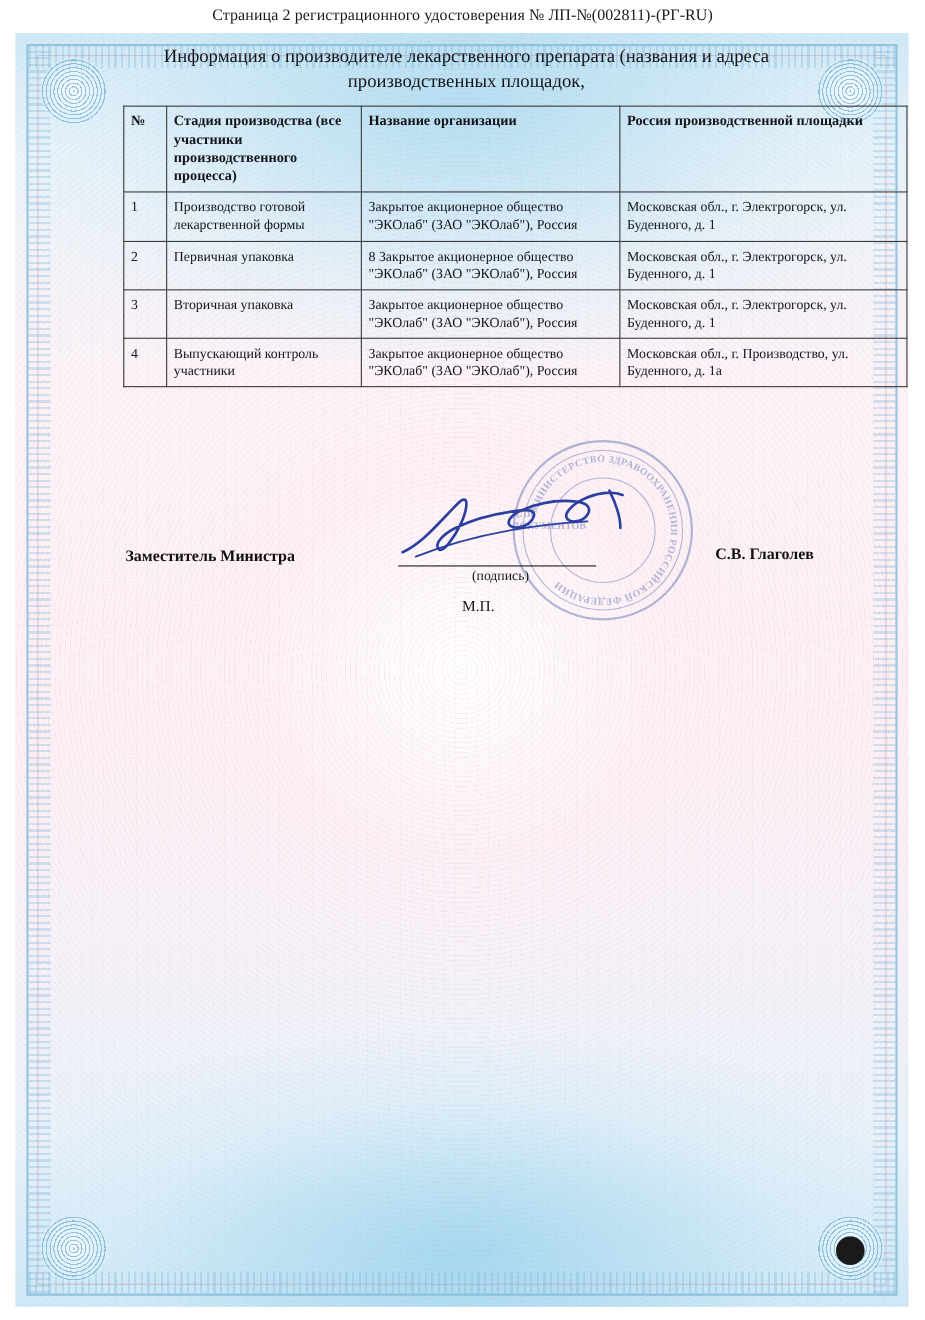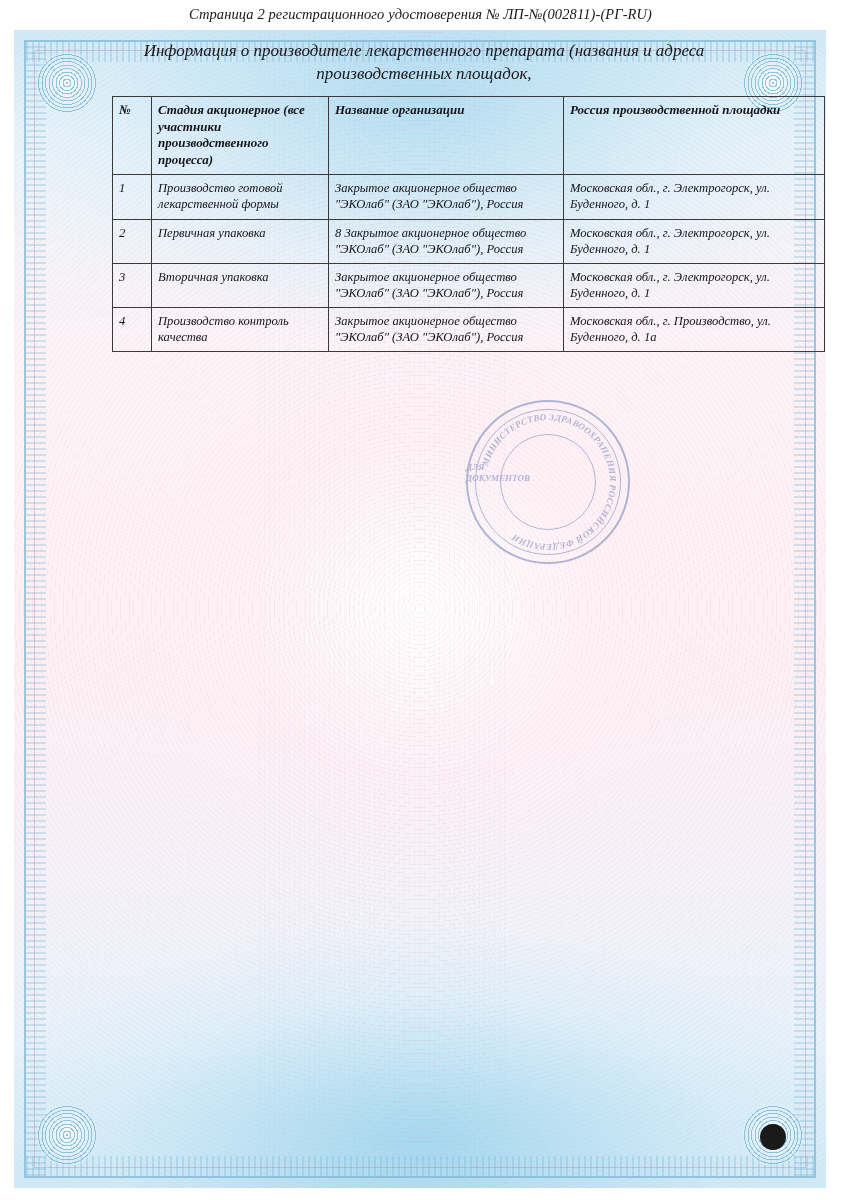--- a/index.html
+++ b/index.html
@@ -15,21 +15,20 @@
     overflow: hidden;
   }
 
   
   .page {
     position: absolute;
     left: 0; top: 0;
     width: 841px;
     height: 1200px;
     background: #ffffff;
-    font-style: italic;
   }
 
   
   .page-header {
     position: absolute;
     top: 6px;
     left: 0;
     width: 841px;
     text-align: center;
     font-size: 14.5px;
@@ -291,21 +290,21 @@
   <div class="content">
 
     <div class="intro">
       <div>Информация о производителе лекарственного препарата (названия и адреса производственных площадок,</div>
     </div>
 
     <table class="mfg">
       <thead>
         <tr>
           <th class="c-num">№</th>
-          <th class="c-stage">Стадия акционерное (все участники производственного процесса)</th>
+          <th class="c-stage">Стадия производства (все участники производственного процесса)</th>
           <th class="c-org">Название организации</th>
           <th class="c-addr">Россия производственной площадки</th>
         </tr>
       </thead>
       <tbody>
         <tr>
           <td class="c-num">1</td>
           <td class="c-stage">Производство готовой лекарственной формы</td>
           <td class="c-org">Закрытое акционерное общество "ЭКОлаб" (ЗАО "ЭКОлаб"), Россия</td>
           <td class="c-addr">Московская обл., г. Электрогорск, ул. Буденного, д. 1</td>
@@ -317,21 +316,21 @@
           <td class="c-addr">Московская обл., г. Электрогорск, ул. Буденного, д. 1</td>
         </tr>
         <tr>
           <td class="c-num">3</td>
           <td class="c-stage">Вторичная упаковка</td>
           <td class="c-org">Закрытое акционерное общество "ЭКОлаб" (ЗАО "ЭКОлаб"), Россия</td>
           <td class="c-addr">Московская обл., г. Электрогорск, ул. Буденного, д. 1</td>
         </tr>
         <tr>
           <td class="c-num">4</td>
-          <td class="c-stage">Производство контроль качества</td>
+          <td class="c-stage">Выпускающий контроль участники</td>
           <td class="c-org">Закрытое акционерное общество "ЭКОлаб" (ЗАО "ЭКОлаб"), Россия</td>
           <td class="c-addr">Московская обл., г. Производство, ул. Буденного, д. 1а</td>
         </tr>
       </tbody>
     </table>
   </div>
 
   <div class="stamp">
     <div class="ring r1"></div>
     <div class="ring r2"></div>
@@ -340,14 +339,27 @@
     <svg class="stamp-text" viewBox="0 0 164 164">
       <defs>
         <path id="sealArc" d="M 82,82 m -62,0 a 62,62 0 1,1 124,0 a 62,62 0 1,1 -124,0"></path>
       </defs>
       <text font-size="9" fill="#4a5fa8" font-family="Liberation Serif, serif" font-weight="bold">
         <textPath href="#sealArc" startOffset="4%">МИНИСТЕРСТВО ЗДРАВООХРАНЕНИЯ РОССИЙСКОЙ ФЕДЕРАЦИИ</textPath>
       </text>
     </svg>
   </div>
 
+  <div class="sign-block">
+    <svg class="signature-svg" viewBox="0 0 240 90">
+      <path d="M8,66 C26,58 40,40 58,22 C62,18 66,16 66,22 C66,32 58,48 50,58 C46,63 42,66 40,62 C38,58 44,50 56,44 C74,35 96,30 116,28 C126,27 130,30 126,36 C122,42 112,46 106,42 C102,39 106,32 116,28 C132,21 150,18 166,20 C176,21 180,26 176,32 C172,38 162,40 158,36 C154,32 160,24 172,18 C184,12 198,10 208,14" fill="none" stroke="#2b3f9e" stroke-width="2.4" stroke-linecap="round"></path>
+      <path d="M196,10 C202,22 206,34 206,44" fill="none" stroke="#2b3f9e" stroke-width="2.4" stroke-linecap="round"></path>
+      <path d="M20,70 C60,54 110,42 176,38" fill="none" stroke="#2b3f9e" stroke-width="1.6" stroke-linecap="round"></path>
+    </svg>
+
+    <div class="sign-title">Заместитель Министра</div>
+    <div class="sign-line"></div>
+    <div class="sign-caption">(подпись)</div>
+    <div class="sign-name">С.В. Глаголев</div>
+    <div class="mp-label">М.П.</div>
+  </div>
 
 </div>
 
 </body></html>

